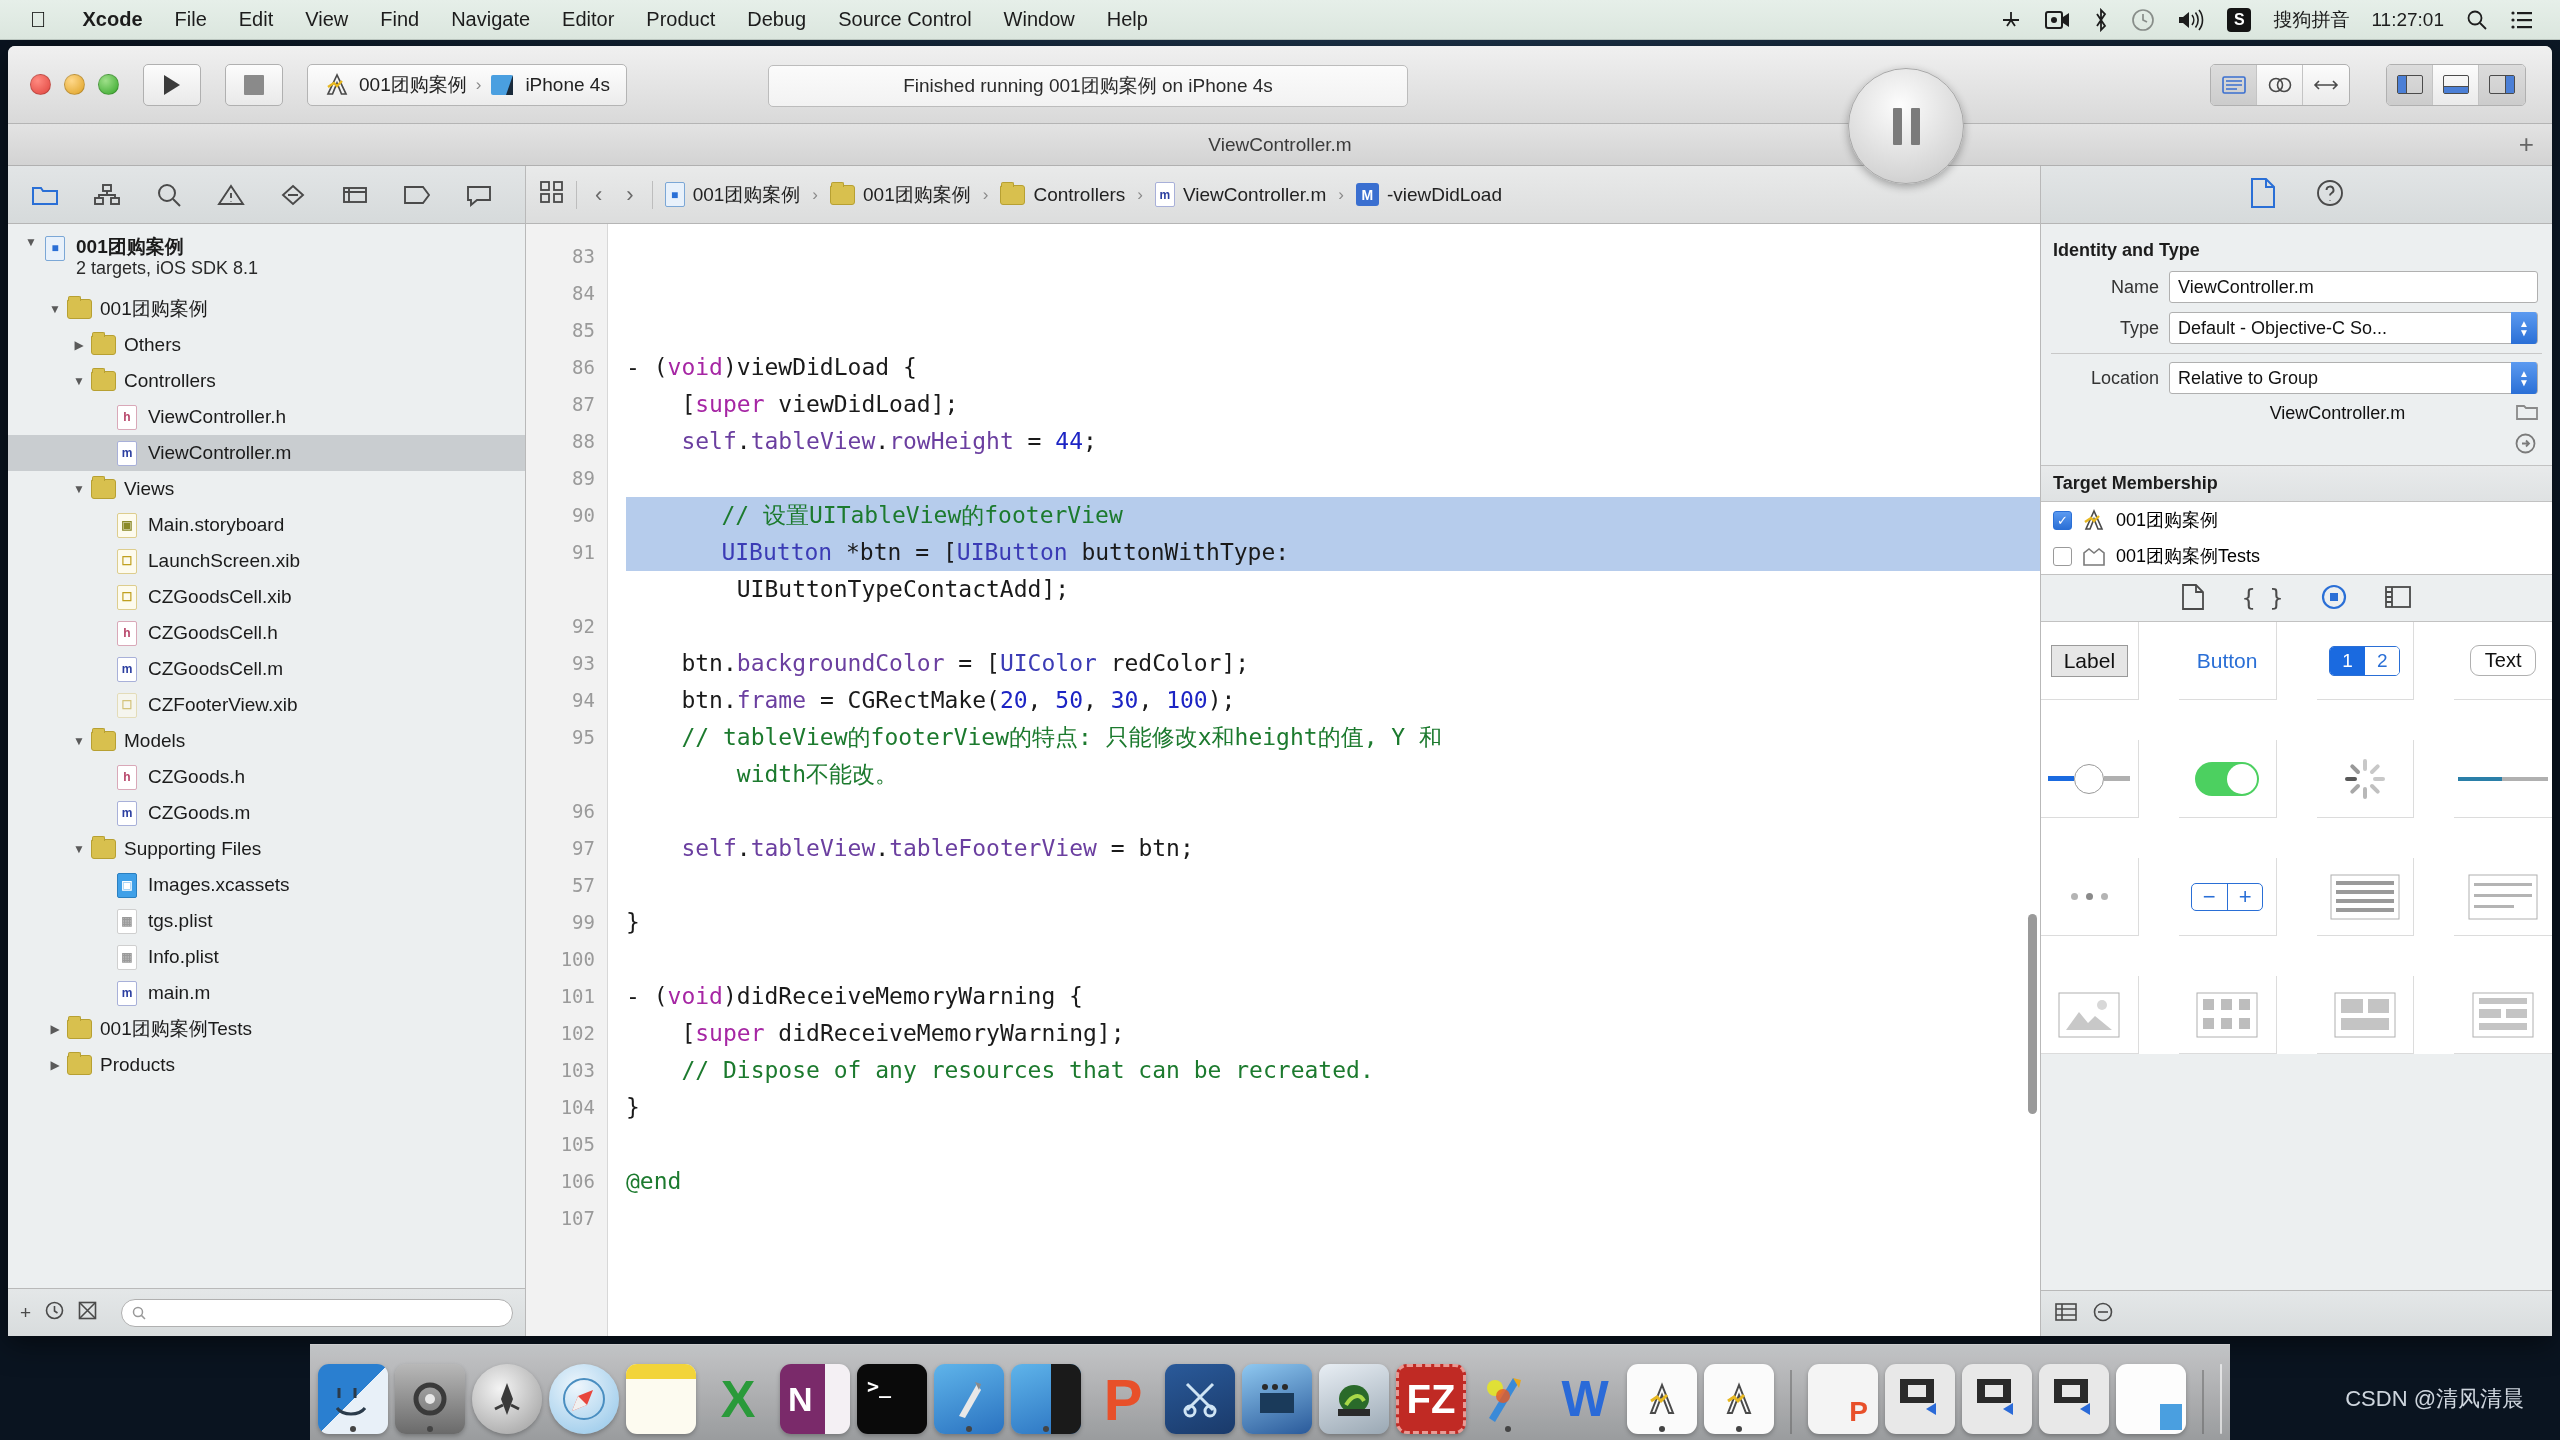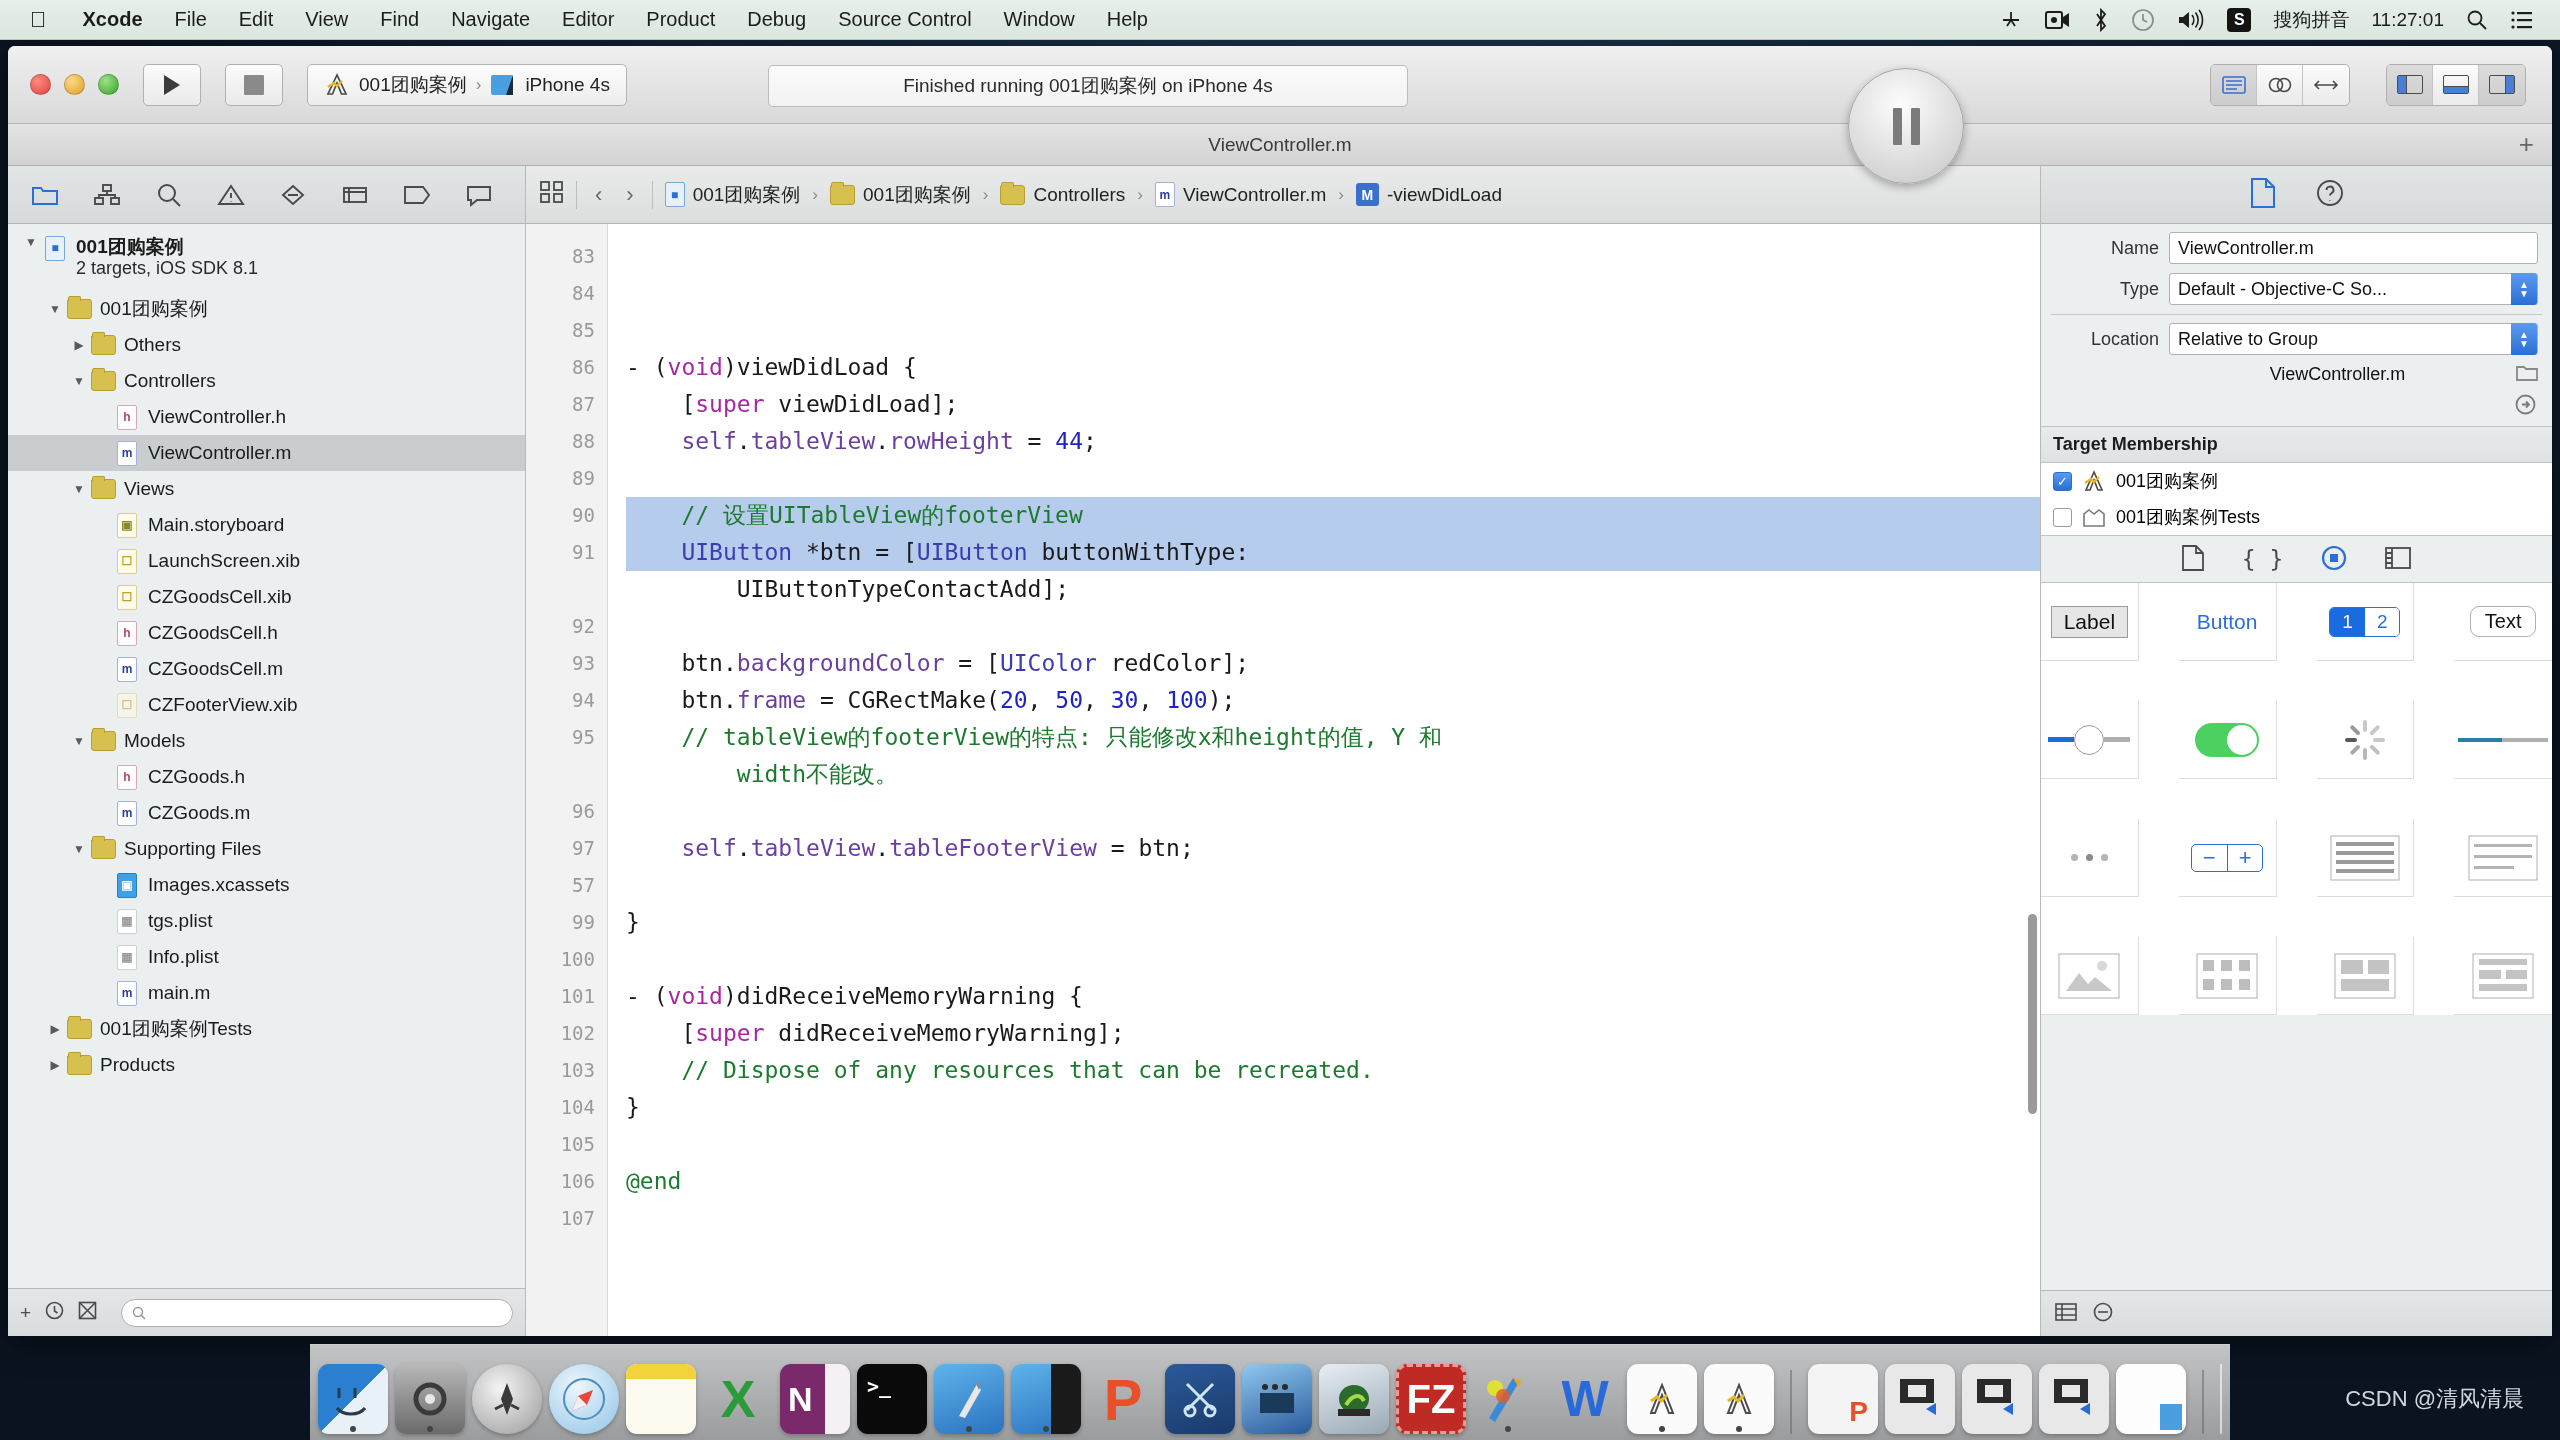--- a/index.html
+++ b/index.html
@@ -185,21 +185,21 @@
     text-align:right; padding:14px 12px 0 0;
     font-family:"DejaVu Sans Mono", monospace; font-size:19px; color:#9a9a9a;
   }
   #gutter .gl { height:37px; line-height:37px; }
   #codetext {
     flex:1; padding:14px 0 0 18px; overflow:hidden;
     font-family:"DejaVu Sans Mono", monospace; font-size:23px; color:#1a1a1a;
     white-space:pre; line-height:37px;
   }
   #codetext .cl { height:37px; }
-  #codetext .cl.hl { background:#b6ccec; }
+  #codetext .cl.hl { background:#b6ccec;padding-left:40px; }
   .kw { color:#a626a4; }
   .cm { color:#1c7a2e; }
   .num { color:#1c24c4; }
   .cls { color:#3b3bb5; }
   .prop { color:#6b3fa0; }
   .pl { color:#1a1a1a; }
 
   #codescroll {
     position:absolute; right:3px; top:690px; width:9px; height:200px;
     background:#9a9a9a; border-radius:5px;
@@ -811,20 +811,21 @@
         </span>
         <span>
           <svg width="28" height="28" viewBox="0 0 28 28" fill="none" stroke="#4a4a4a" stroke-width="1.9">
               <circle cx="14" cy="14" r="12"></circle>
               <path d="M10.5 11a3.5 3.5 0 115 3.2c-1 .6-1.5 1.3-1.5 2.3M14 21v.5"></path>
             </svg>
         </span>
       </div>
 
       <div class="insp-body">
+        <div class="sechead">Identity and Type</div>
 
         <div class="frow">
           <span class="flabel">Name</span>
           <span class="finput">ViewController.m</span>
         </div>
 
         <div class="frow">
           <span class="flabel">Type</span>
           <span class="fselect">
             <span>Default - Objective-C So...</span>

